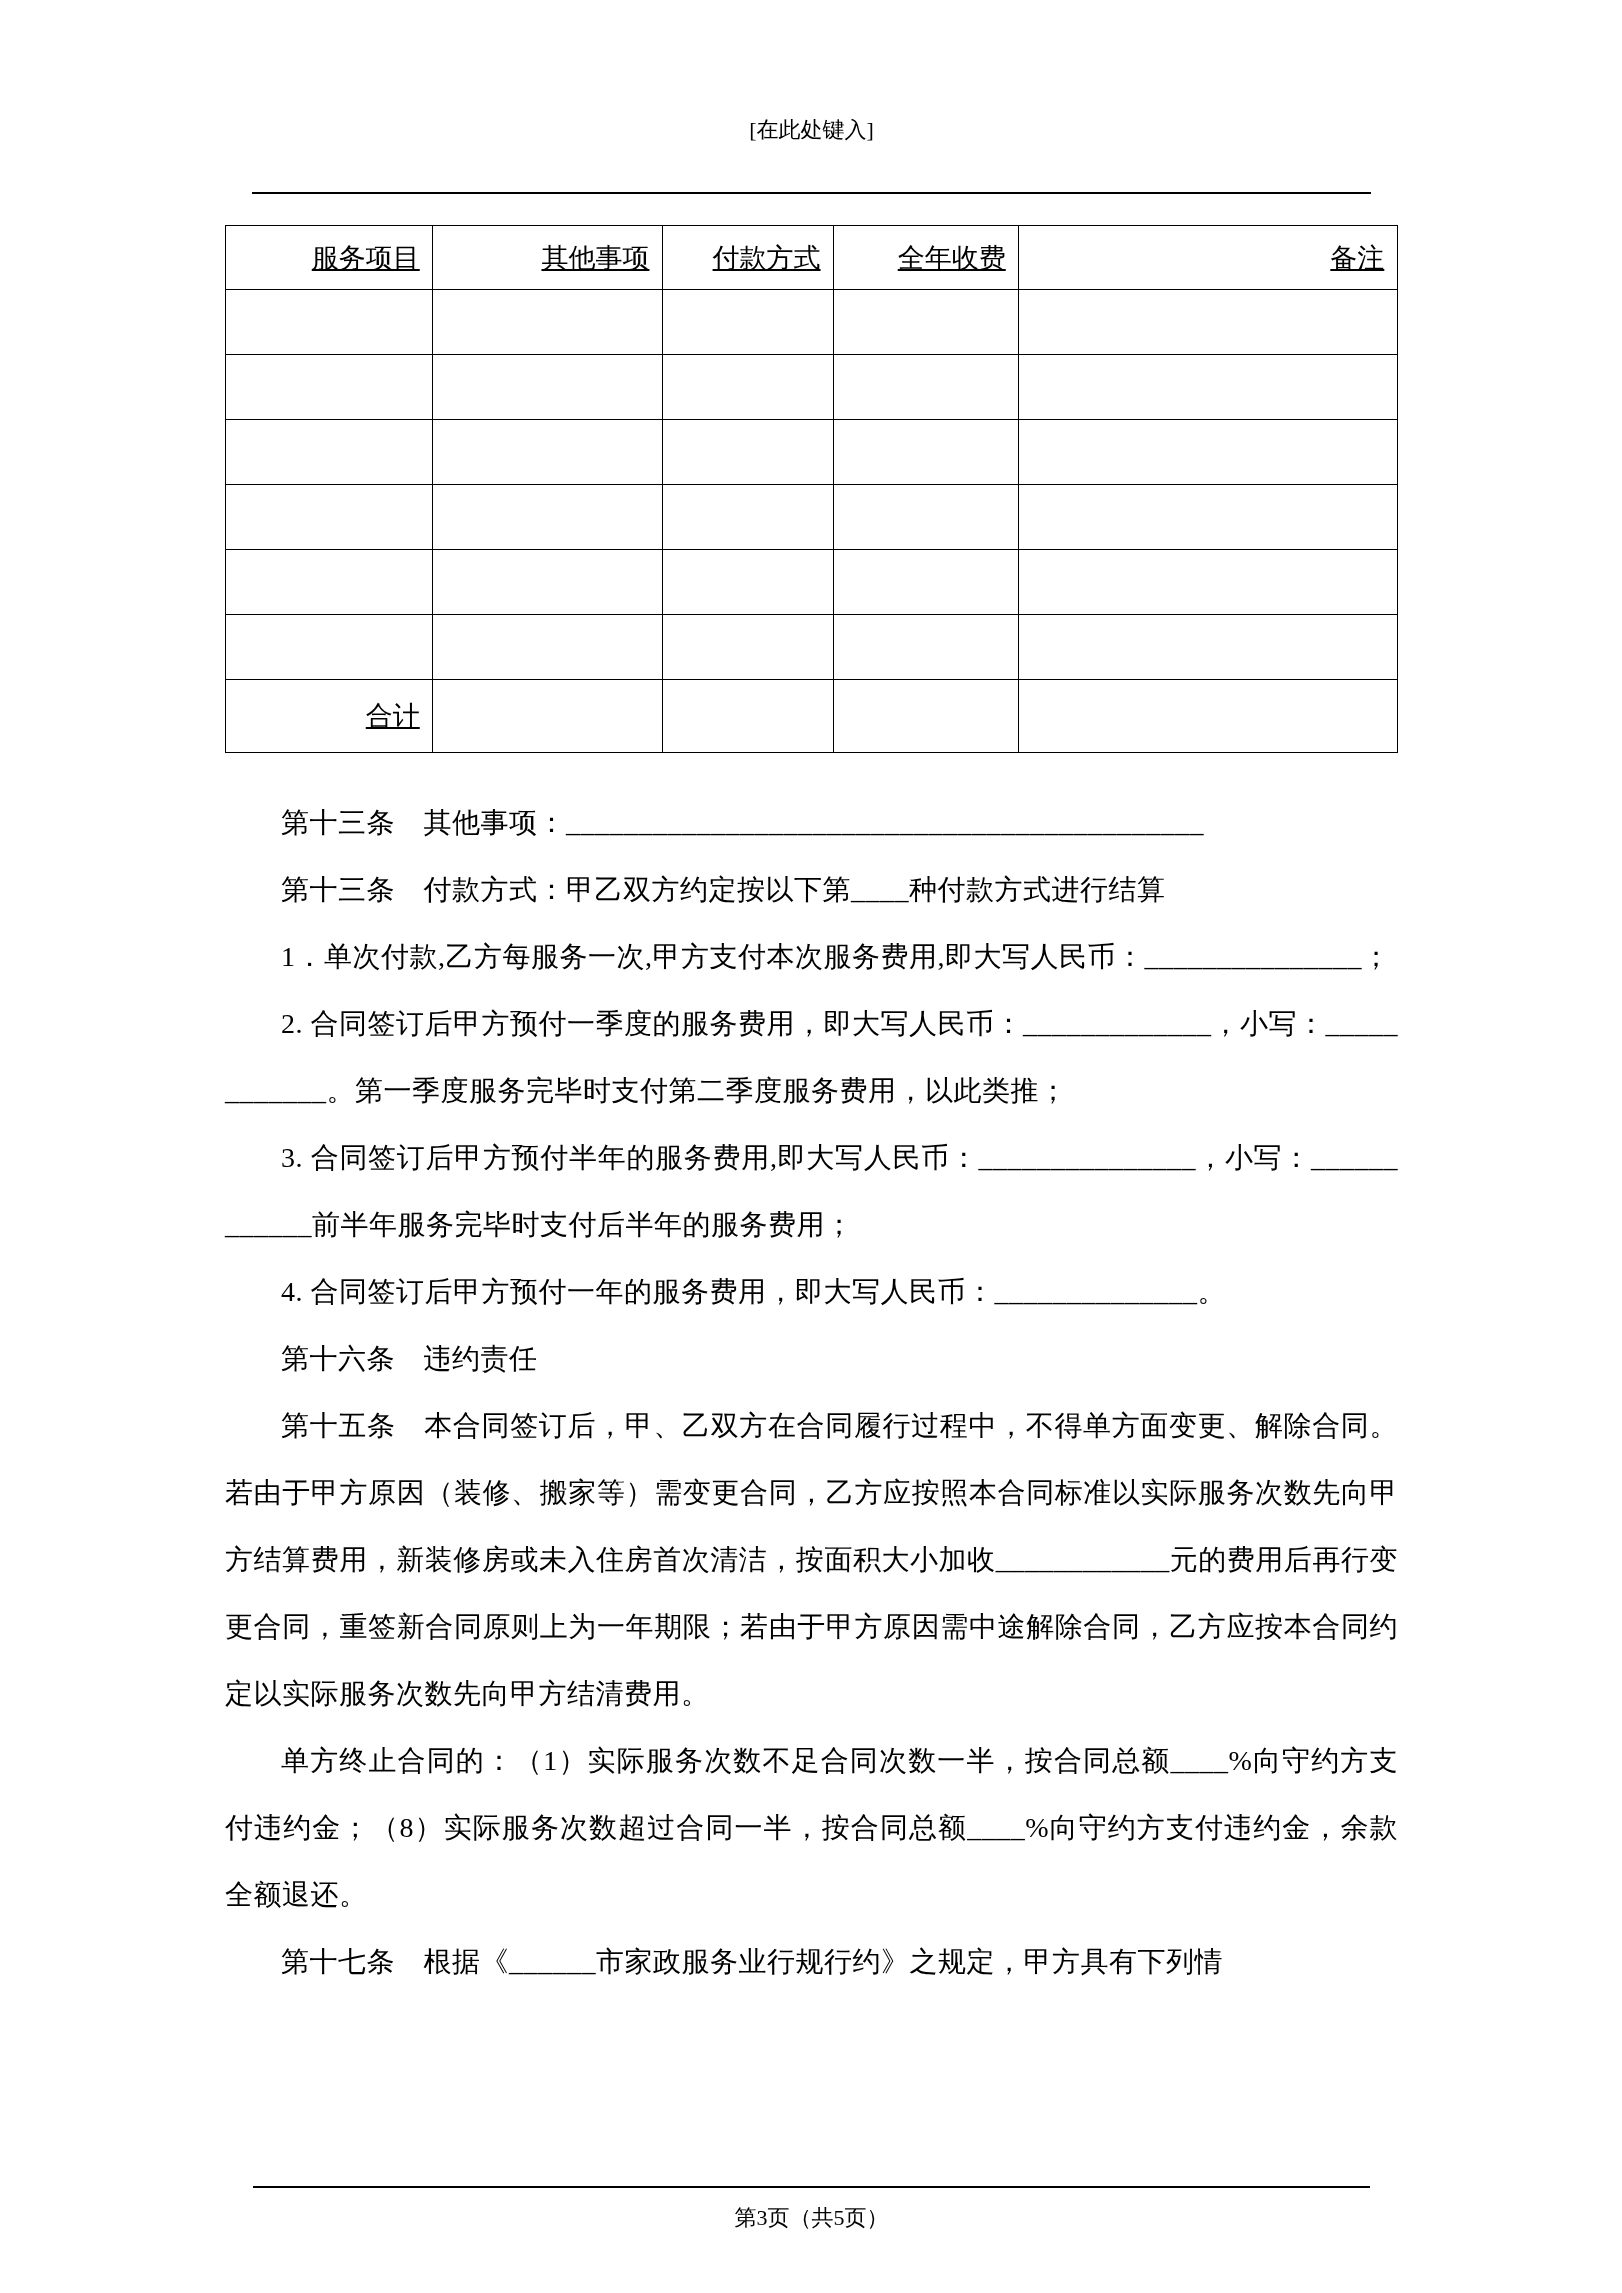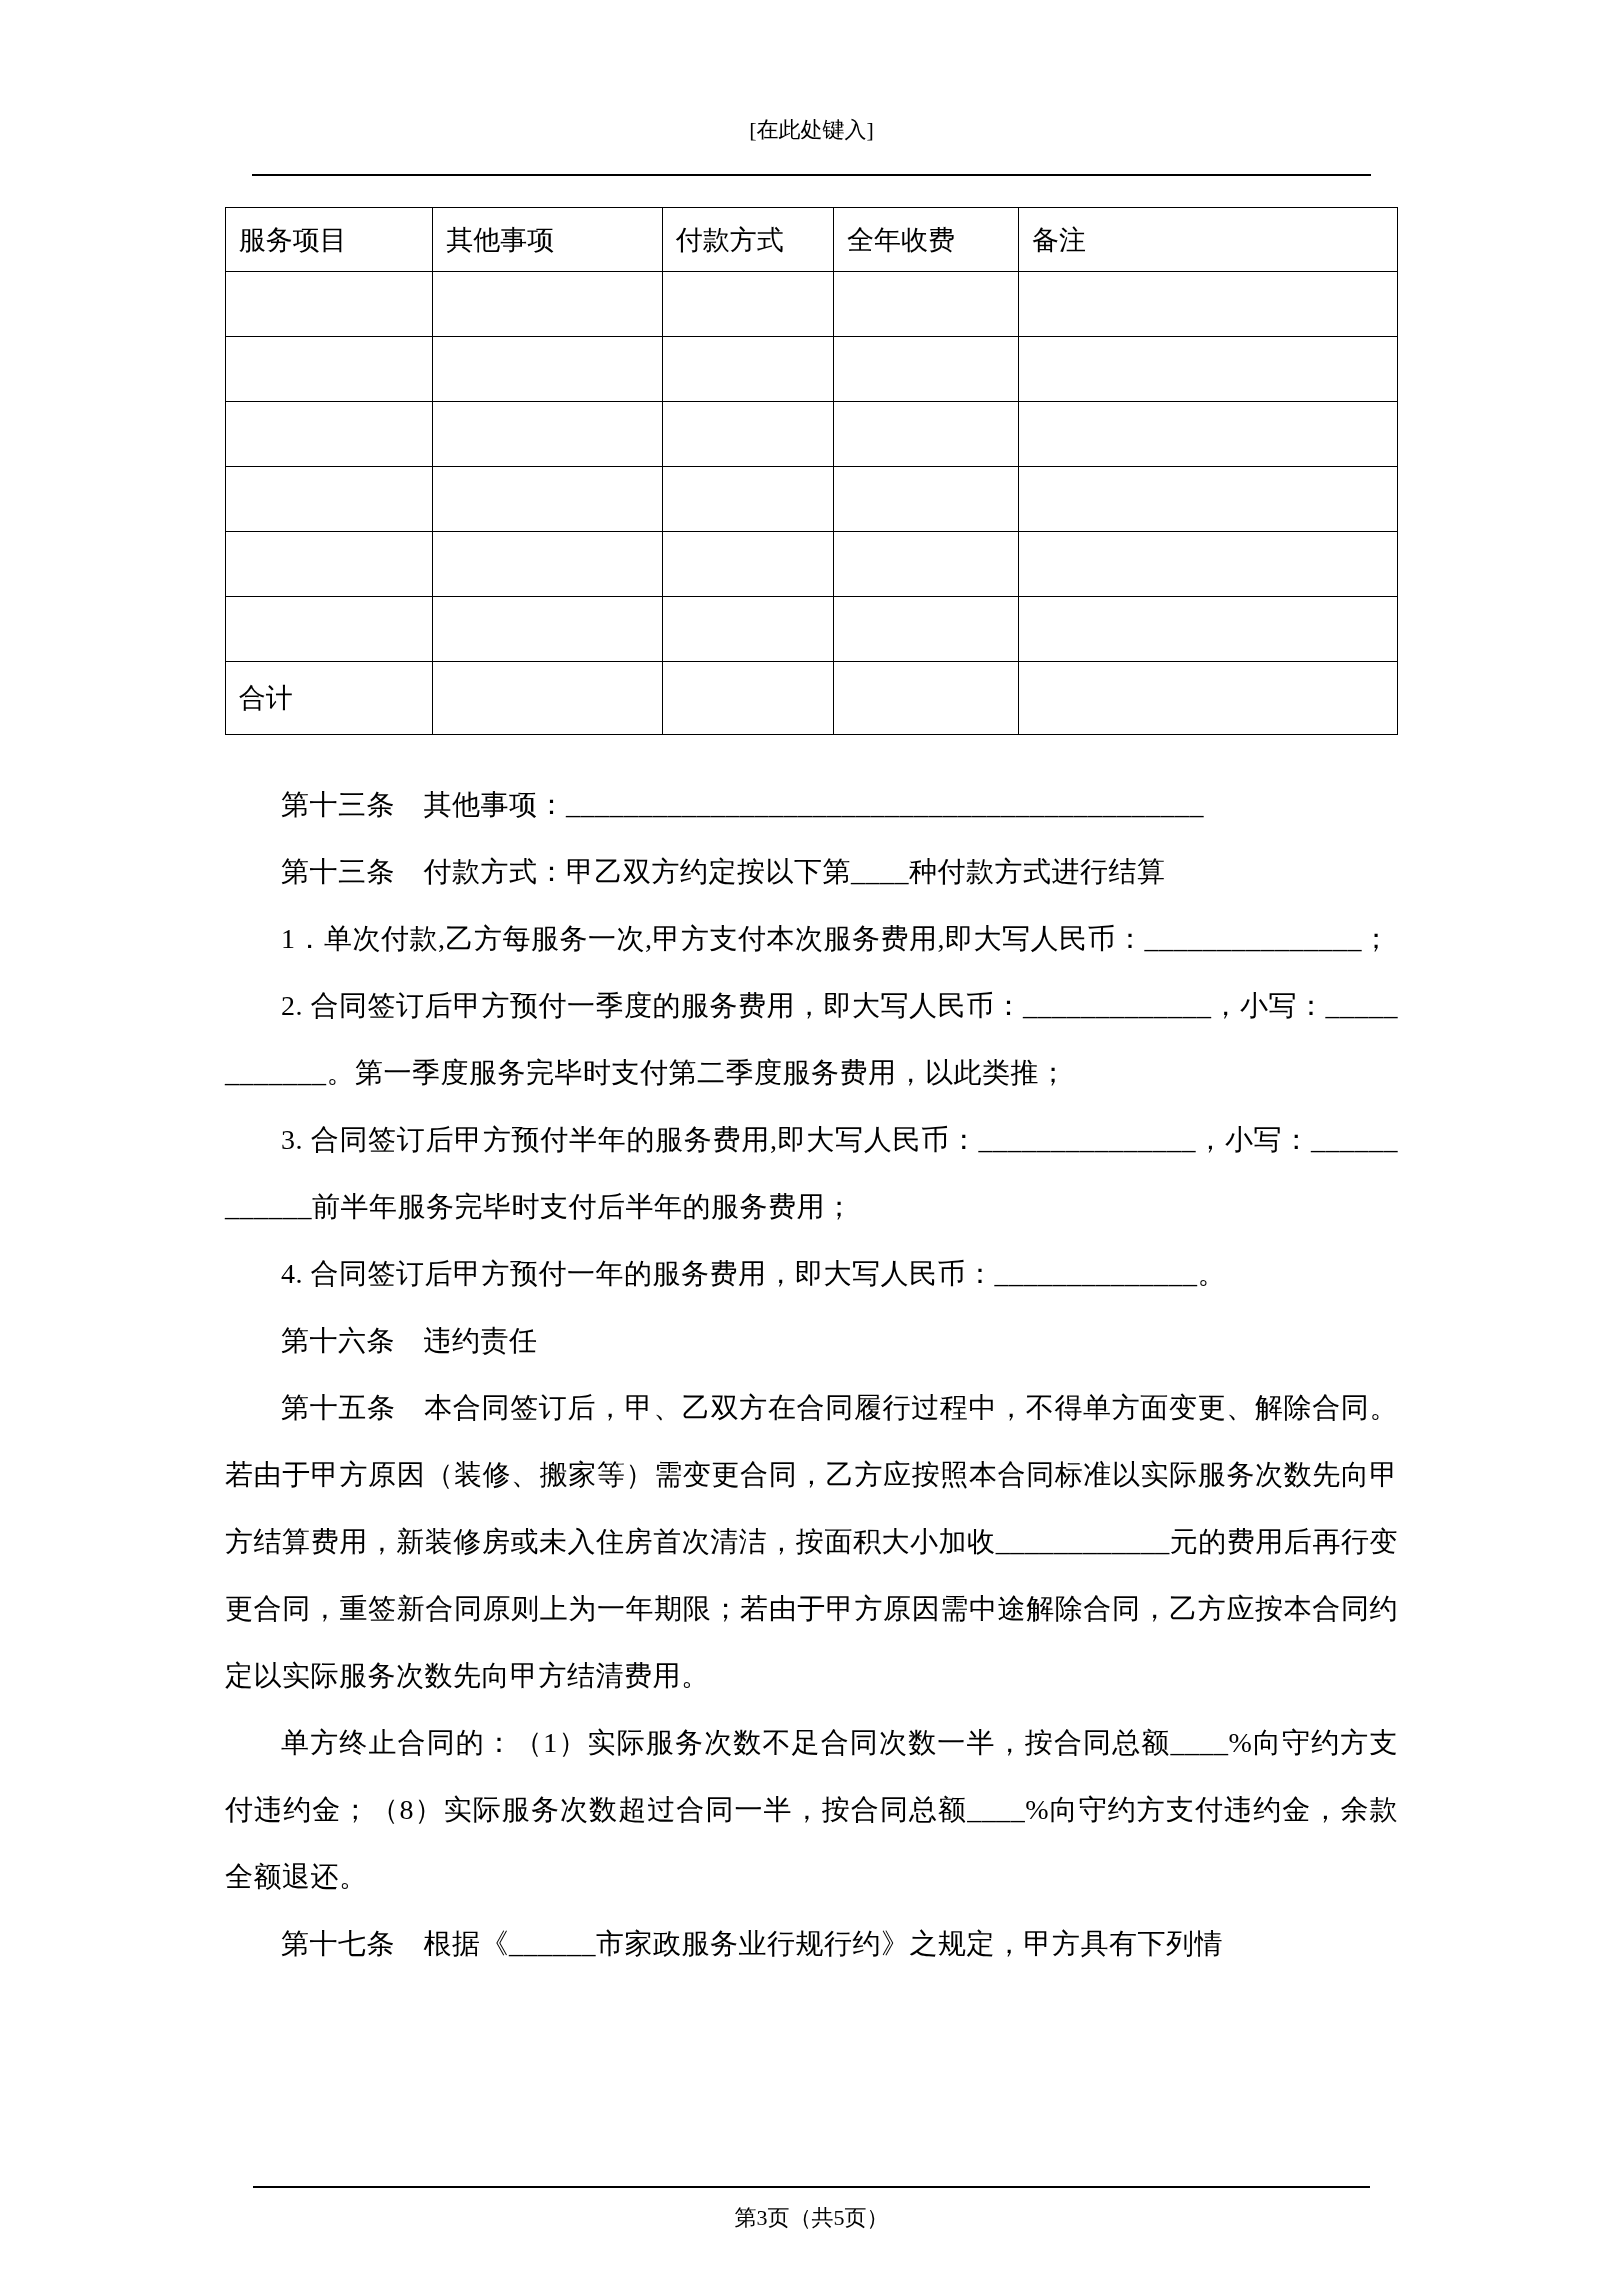--- a/index.html
+++ b/index.html
@@ -16,38 +16,39 @@
     padding: 116px 225px 0 225px;
     overflow: hidden;
     color: #000000;
     font-family: "Liberation Serif", "DejaVu Serif", serif;
   }
   .page-header {
     margin: 0 27px;
     text-align: center;
     font-size: 22px;
     line-height: 27px;
-    padding-bottom: 31px;
+    padding-bottom: 49px;
     border-bottom: 2.7px solid #000000;
   }
   .fee-table {
     width: 100%;
     margin-top: 31px;
     border-collapse: collapse;
     table-layout: fixed;
   }
   .fee-table th,
   .fee-table td {
     border: 1.8px solid #000000;
     font-size: 27px;
     font-weight: normal;
-    text-align: left;
+    text-align: right;
     vertical-align: middle;
     padding: 0 12.7px;
     box-sizing: border-box;
+    text-decoration: underline;
   }
   .fee-table thead tr { height: 64px; }
   .fee-table tbody tr { height: 65px; }
   .fee-table tbody tr.total-row { height: 73px; }
   .col-1 { width: 17.7%; }
   .col-2 { width: 19.6%; }
   .col-3 { width: 14.6%; }
   .col-4 { width: 15.8%; }
   .col-5 { width: 32.3%; }
   .doc-body {

